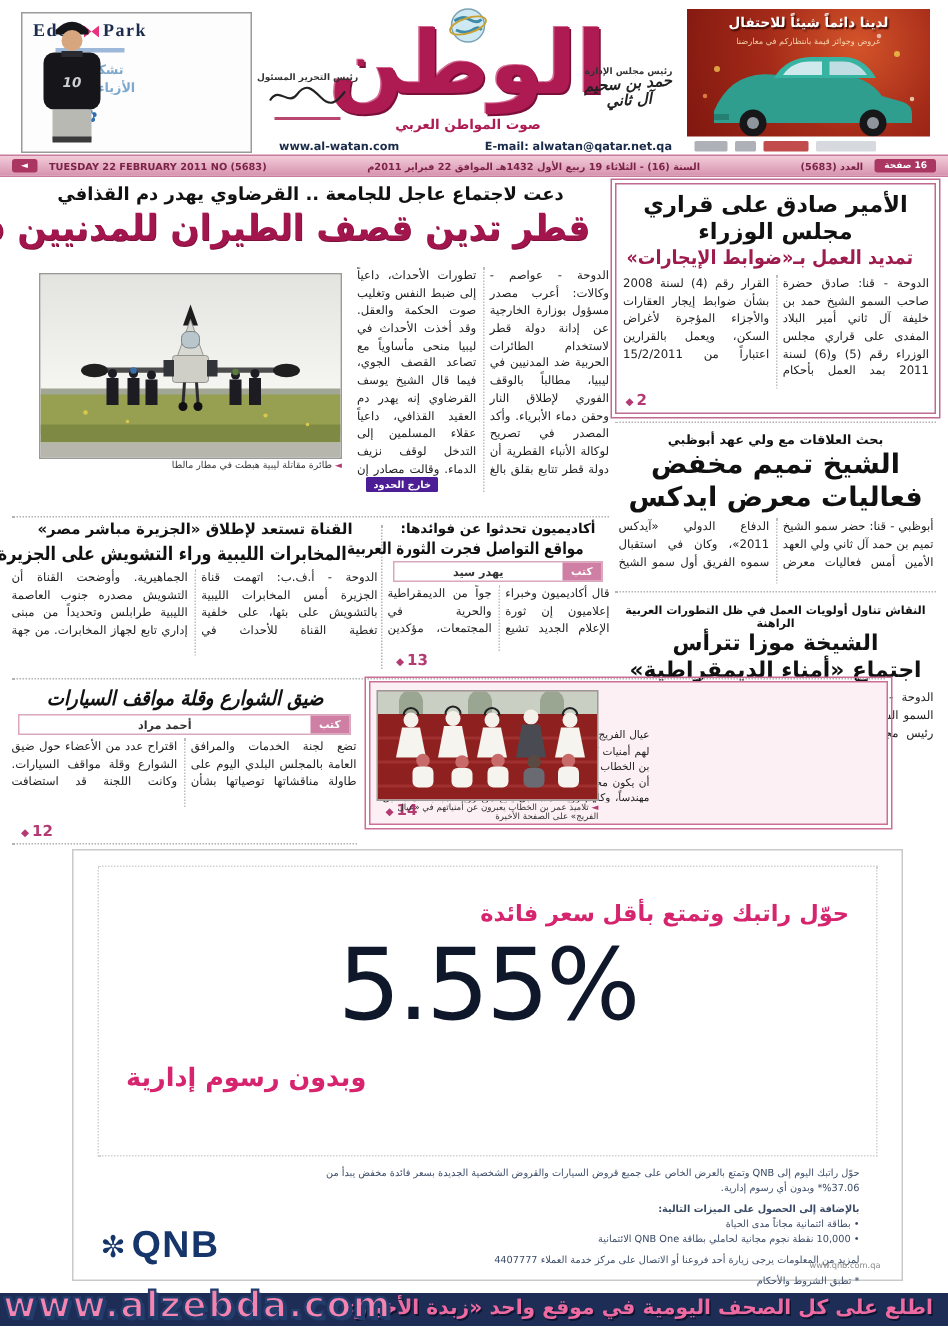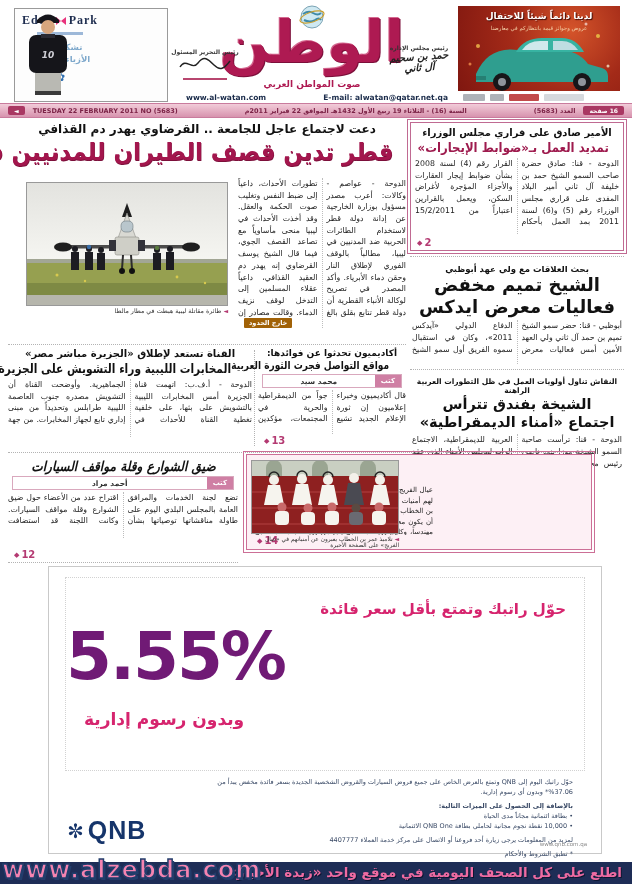--- a/index.html
+++ b/index.html
@@ -48,21 +48,21 @@
 
   
   .kicker{font-weight:bold;color:#111;text-align:center;}
   .headline{font-weight:900;color:#111;text-align:center;white-space:nowrap;}
   .condense{display:inline-block;transform:scaleX(.9);transform-origin:center;}
   .bodytxt{font-size:7.8px;line-height:1.5;text-align:justify;color:#222;overflow:hidden;}
   .cols2{column-count:2;column-gap:9px;column-rule:1px dotted #bdbdbd;}
   .pgref{position:absolute;left:6px;bottom:2px;display:flex;align-items:center;gap:2px;direction:ltr;
     color:#b43a72;font-weight:bold;}
   .pgref .d{font-size:7px;} .pgref .n{font-size:10px;}
-  .endtag{position:absolute;font-size:6.5px;font-weight:bold;color:#fff;background:#a16207;
+  .endtag{position:absolute;font-size:6.5px;font-weight:bold;color:#fff;background:#4c1d95;
     padding:1px 5px;border-radius:1px;}
   .byline{display:flex;height:12px;border:1px solid #d9a8bd;align-items:stretch;margin:2px 4px;}
   .byline .b-badge{background:#cf7fa4;color:#fff;font-size:7px;font-weight:bold;padding:0 6px;
     display:flex;align-items:center;}
   .byline .b-name{flex:1;text-align:center;font-size:7.5px;font-weight:bold;color:#333;
     display:flex;align-items:center;justify-content:center;}
   .hdiv{position:absolute;border-top:1px dotted #b3b3b3;}
   .vdiv{position:absolute;border-right:1px dotted #b3b3b3;}
 
   
@@ -72,21 +72,21 @@
     white-space:nowrap;text-shadow:.5px .5px 0 #7c0f3a;}
   .lead-photo{position:absolute;left:20px;top:60px;width:200px;}
   .photo-frame{border:1px solid #999;background:#eee;display:block;}
   .caption{font-size:6.3px;color:#333;text-align:right;margin-top:1px;}
   .capmark{color:#b43a72;font-size:6px;}
   .lead-body{position:absolute;left:230px;right:0;top:56px;height:150px;}
 
   
   .sidebar{left:410px;top:122px;width:214px;height:334px;}
   .sb-box1{border:1px solid #c06a92;outline:1px solid #c06a92;outline-offset:2px;padding:4px;position:relative;background:#fff;}
-  .sb-box1 .kicker{font-size:10px;}
+  .sb-box1 .kicker{font-size:15px;}
   .sb-head1{font-size:13px;font-weight:900;color:#9e1b4e;text-align:center;white-space:nowrap;margin-top:2px;}
   .sb-sec{position:relative;padding:2px 2px 0;}
   .sb-kicker2{font-size:8.5px;}
   .sb-head-big{font-size:18px;line-height:1.2;font-weight:900;text-align:center;color:#111;}
   .sb-head-mid{font-size:14.5px;line-height:1.25;font-weight:900;text-align:center;color:#111;}
   .sb-div{border-top:1px dotted #b3b3b3;margin:5px 0;}
 
   
   .art{position:absolute;}
   .art .kicker{font-size:10px;}
@@ -98,21 +98,21 @@
     border:1px solid #cc6f96;outline:1px solid #cc6f96;outline-offset:2px;}
   .freej-head{position:absolute;right:158px;left:8px;top:3px;text-align:center;
     font-size:19px;font-weight:900;color:#111;}
   .freej-body{position:absolute;right:158px;left:8px;top:30px;height:50px;}
   .freej-photo{position:absolute;left:6px;top:5px;width:146px;}
 
   
   .qnb{left:48px;top:566px;width:552px;height:286px;border:1px solid #c9c9c9;background:#fff;}
   .qnb-inner{position:absolute;left:16px;right:16px;top:10px;height:192px;border:1px dotted #d2d2d2;}
   .qnb-offer{margin:22px 18px 0 0;text-align:right;font-size:15px;font-weight:bold;color:#d6246e;}
-  .qnb-rate{margin-top:0;direction:ltr;font-size:66px;font-weight:700;color:#701a75;letter-spacing:-2px;}
+  .qnb-rate{margin-top:0;text-align:center;direction:ltr;font-size:66px;font-weight:400;color:#0f172a;letter-spacing:-2px;}
   .qnb-nofees{margin:14px 0 0 18px;text-align:left;font-size:17px;font-weight:bold;color:#d6246e;}
   .qnb-fine{position:absolute;right:28px;top:210px;width:360px;font-size:6.5px;line-height:1.55;
     color:#3a4a66;text-align:right;}
   .qnb-fine .sp{height:4px;}
   .qnb-logo{position:absolute;left:18px;bottom:8px;display:flex;align-items:center;gap:4px;direction:ltr;}
   .qnb-star{color:#16356b;font-size:20px;line-height:1;}
   .qnb-word{color:#16356b;font-size:25px;font-weight:900;letter-spacing:1px;font-family:"Liberation Sans",sans-serif;}
   .qnb-site{position:absolute;right:14px;bottom:6px;font-size:5.5px;color:#8a8a8a;direction:ltr;}
 
   
@@ -294,21 +294,21 @@
       <div class="kicker sb-kicker2">بحث العلاقات مع ولي عهد أبوظبي</div>
       <div class="sb-head-big">الشيخ تميم مخفض</div>
       <div class="sb-head-big">فعاليات معرض ايدكس</div>
       <div class="bodytxt cols2" style="height:44px;margin-top:3px">أبوظبي - قنا: حضر سمو الشيخ تميم بن حمد آل ثاني ولي العهد الأمين أمس فعاليات معرض الدفاع الدولي «آيدكس 2011»، وكان في استقبال سموه الفريق أول سمو الشيخ محمد بن زايد آل نهيان ولي عهد أبوظبي، وبحث سموه العلاقات الثنائية بين البلدين وسبل تنميتها وتعزيزها.</div>
     </div>
 
     <div class="sb-div"></div>
 
     <div class="sb-sec">
       <div class="kicker" style="font-size:7.5px">النقاش تناول أولويات العمل في ظل التطورات العربية الراهنة</div>
-      <div class="sb-head-mid">الشيخة بفندق تترأس</div>
+      <div class="sb-head-mid">الشيخة موزا تترأس</div>
       <div class="sb-head-mid">اجتماع «أمناء الديمقراطية»</div>
       <div class="bodytxt cols2" style="height:42px;margin-top:3px">الدوحة - قنا: ترأست صاحبة السمو الشيخة موزا بنت ناصر، رئيس مجلس أمناء المؤسسة العربية للديمقراطية، الاجتماع الرابع لمجلس الأمناء الذي عقد صباح أمس بفندق الريتز كارلتون، وتم خلال الاجتماع مناقشة الرؤية المستقبلية لبرامج المؤسسة في ظل أولويات العمل الراهنة.</div>
     </div>
   </div>
 
   <div class="hdiv" style="left:8px;top:344px;width:398px;"></div>
   <div class="vdiv" style="left:254px;top:350px;height:96px;"></div>
   <div class="hdiv" style="left:8px;top:452px;width:582px;"></div>
   <div class="hdiv" style="left:8px;top:562px;width:230px;"></div>
 
@@ -316,21 +316,21 @@
     <div class="kicker">القناة تستعد لإطلاق «الجزيرة مباشر مصر»</div>
     <div class="headline jaz-head"><span class="condense" style="transform:scaleX(.85)"></span><span class="condense" style="transform:scaleX(.85)">المخابرات الليبية وراء التشويش على الجزيرة</span></div>
     <div class="bodytxt cols2" style="height:58px;margin-top:3px">الدوحة - أ.ف.ب: اتهمت قناة الجزيرة أمس المخابرات الليبية بالتشويش على بثها، على خلفية تغطية القناة للأحداث في الجماهيرية. وأوضحت القناة أن التشويش مصدره جنوب العاصمة الليبية طرابلس وتحديداً من مبنى إداري تابع لجهاز المخابرات. من جهة أخرى تستعد الجزيرة حالياً لإطلاق قناة إخبارية جديدة متخصصة تحمل اسم «الجزيرة مباشر مصر» اعتماداً على النجاح الكبير الذي حققته خلال ثورة 25 يناير.</div>
   </div>
 
   <div class="art" style="left:258px;top:348px;width:148px;height:100px;">
     <div class="kicker" style="font-size:9px">أكاديميون تحدثوا عن فوائدها:</div>
     <div class="headline soc-head"><span class="condense" style="transform:scaleX(.82)">مواقع التواصل فجرت الثورة العربية</span></div>
     <div class="byline">
       <span class="b-badge">كتب</span>
-      <span class="b-name">محمد سيد</span>
+      <span class="b-name">يهدر سيد</span>
     </div>
     <div class="bodytxt cols2" style="height:44px;margin-top:2px">قال أكاديميون وخبراء إعلاميون إن ثورة الإعلام الجديد تشيع جواً من الديمقراطية والحرية في المجتمعات، مؤكدين أن مواقع التواصل الاجتماعي مثل «الفيسبوك» و«تويتر» كان لها الدور الأبرز في تفجير الثورة العربية في مصر وتونس وفي توظيف الإنترنت لخدمة الإعلام.</div>
     <div class="pgref">
       <span class="d">◆</span>
       <span class="n">13</span>
     </div>
   </div>
 
   <div class="art" style="left:8px;top:456px;width:230px;height:106px;">
     <div class="headline str-head"><span class="condense">ضيق الشوارع وقلة مواقف السيارات</span></div>

